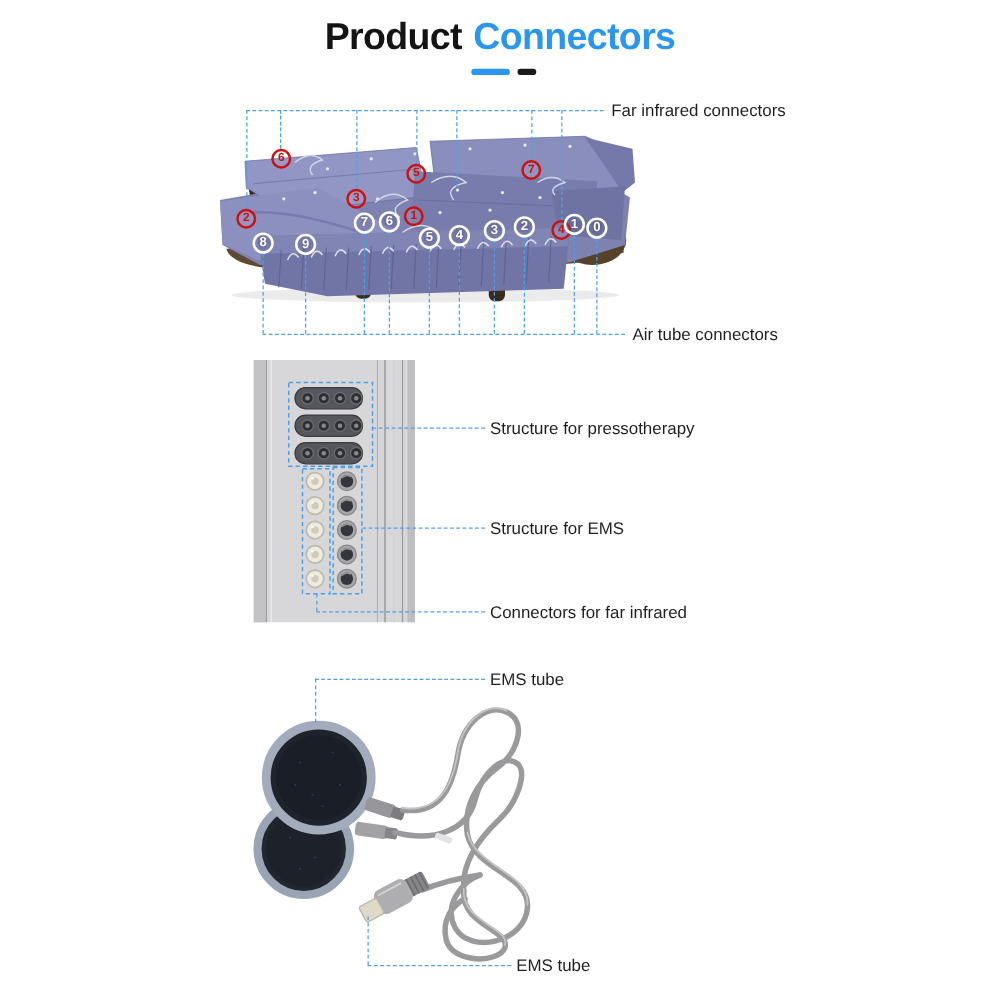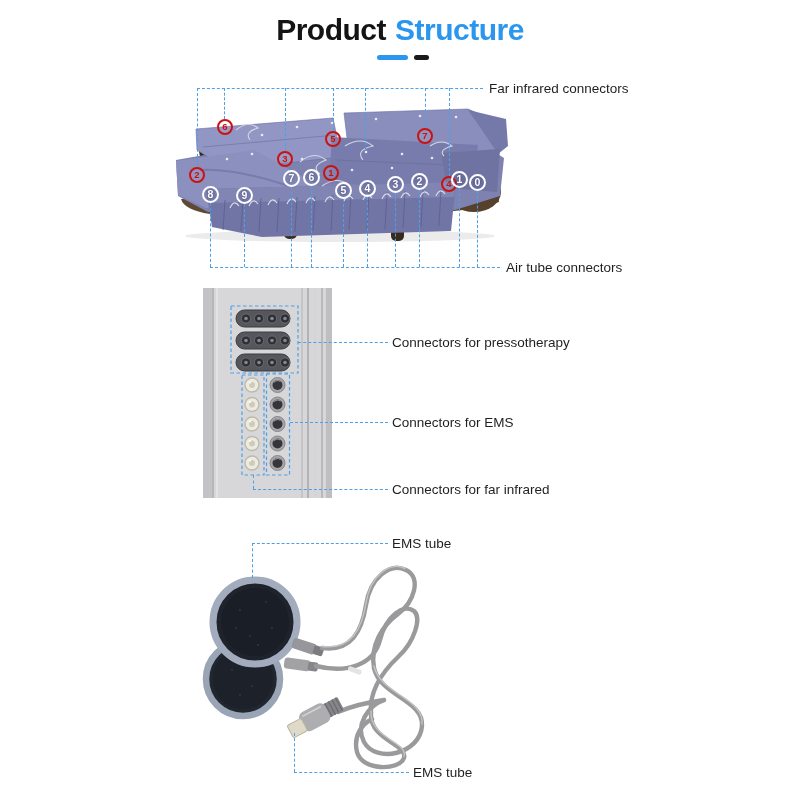--- a/index.html
+++ b/index.html
@@ -22,21 +22,21 @@
   .rcircle{position:absolute;width:16px;height:16px;box-sizing:border-box;
            border:2px solid #cc1111;border-radius:50%;
            color:#cc1111;font-size:9.5px;font-weight:700;line-height:12px;
            text-align:center;background:rgba(255,255,255,0.06);}
   .illus{position:absolute;}
 </style>
 </head>
 <body>
 
 <div class="title">
-  <span>Product</span><span class="blue">Structure</span>
+  <span>Product</span><span class="blue">Connectors</span>
 </div>
 <div class="bar bar-blue"></div>
 <div class="bar bar-black"></div>
 
 <svg class="illus" style="left:168px;top:95px" width="344" height="152" viewBox="168 95 344 152">
   <ellipse cx="340" cy="236" rx="155" ry="6" fill="rgba(0,0,0,0.08)"></ellipse>
 
   <polygon points="198,146 281,140 286,170 204,178" fill="#322a1f"></polygon>
   <path d="M181,199 L497,180 L499,202 Q470,212 430,212 L210,214 Q184,210 181,199 Z" fill="#5e4933"></path>
   <ellipse cx="474" cy="192" rx="27" ry="20" fill="#55412c"></ellipse>
@@ -229,23 +229,23 @@
   </g>
 
   <g fill="none" stroke="#4da0e8" stroke-width="1.2" stroke-dasharray="3.5,2.5">
     <rect x="231" y="306" width="67" height="67"></rect>
     <rect x="242" y="375" width="22" height="100"></rect>
     <rect x="266.5" y="374" width="23" height="101"></rect>
   </g>
 </svg>
 
 <div class="hline" style="left:298px;top:342px;width:90px"></div>
-<div class="label" style="left:392px;top:335px">Connectors for pressotherapy</div>
+<div class="label" style="left:392px;top:335px">Structure for pressotherapy</div>
 <div class="hline" style="left:290px;top:422px;width:98px"></div>
-<div class="label" style="left:392px;top:415px">Connectors for EMS</div>
+<div class="label" style="left:392px;top:415px">Structure for EMS</div>
 <div class="vline" style="left:253px;top:475px;height:14px"></div>
 <div class="hline" style="left:253px;top:489px;width:135px"></div>
 <div class="label" style="left:392px;top:482px">Connectors for far infrared</div>
 
 <svg class="illus" style="left:186px;top:552px" width="300" height="232" viewBox="186 552 300 232">
 
   <circle cx="243" cy="679" r="37" fill="#22262f" stroke="#99a4b5" stroke-width="6.5"></circle>
   <circle cx="243" cy="679" r="30" fill="#1d212a"></circle>
 
   <circle cx="255" cy="622" r="42" fill="#1f232c" stroke="#a2acbc" stroke-width="7"></circle>

